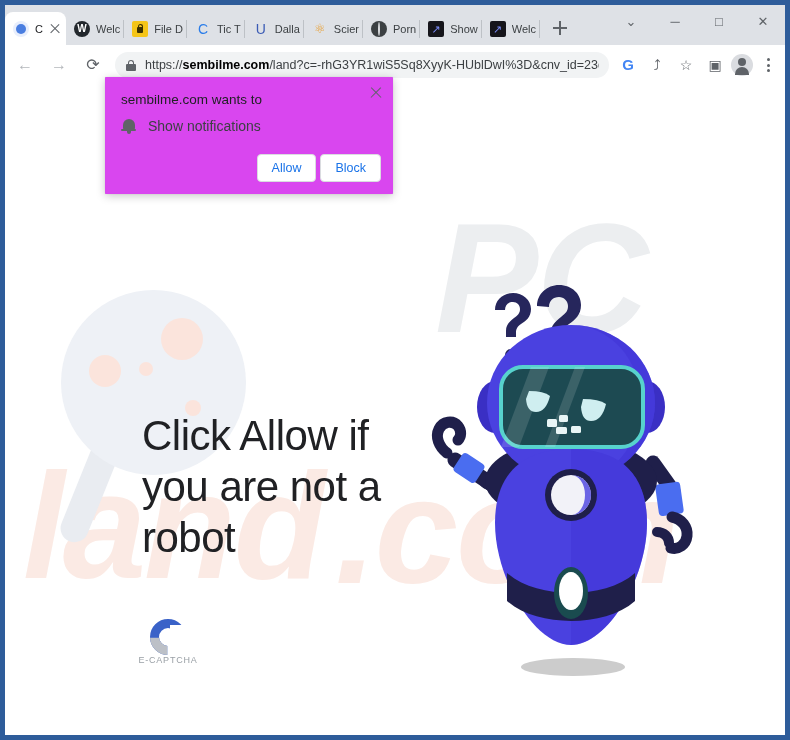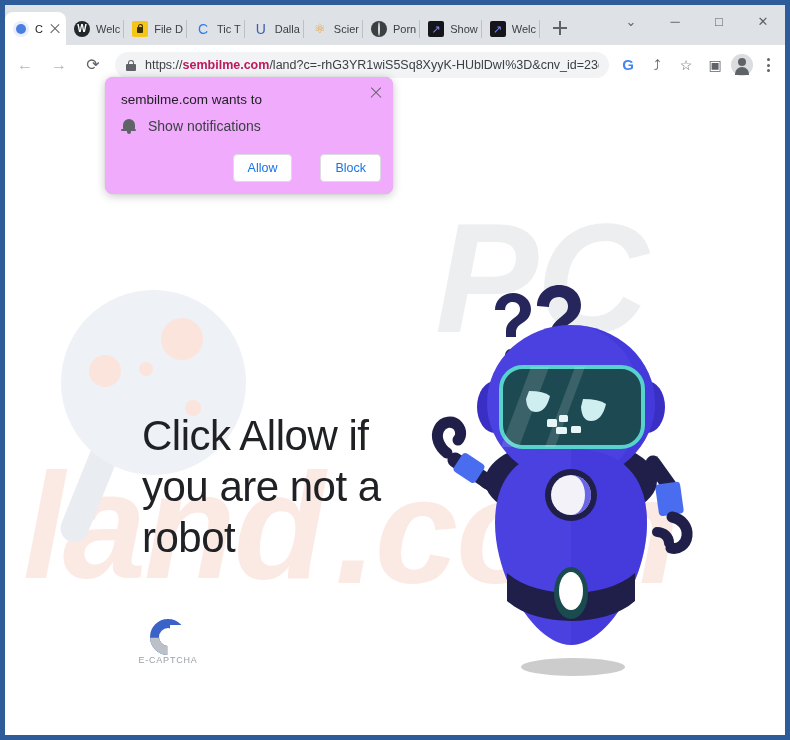--- a/index.html
+++ b/index.html
@@ -261,21 +261,21 @@
     border-bottom: none;
     border-radius: 3px 3px 0 0;
     box-sizing: border-box;
   }
   #url-text {
     font-size: 12.5px;
     color: #3c4043;
     white-space: nowrap;
     overflow: hidden;
   }
-  #url-text b { font-weight: bold; color: #be185d; }
+  #url-text b { font-weight: bold; color: #000000; }
 
   .tbicon {
     width: 26px; height: 26px;
     margin-right: 3px;
     position: relative;
     flex: 0 0 26px;
     color: #5f6368;
     font-size: 14px;
     line-height: 26px;
     text-align: center;
@@ -443,22 +443,22 @@
 
   
   #robot { position: absolute; left: 420px; top: 200px; width: 290px; height: 400px; }
   #robot svg { display: block; }
 
   
   #permission-dialog {
     position: absolute;
     left: 100px; top: 72px;
     width: 288px; height: 117px;
-    background: #f0abfc;
-    border-radius: 8px;
+    background: #d946ef;
+    border-radius: 1px;
     box-shadow: 0 2px 10px rgba(0,0,0,0.22), 0 0 1px rgba(0,0,0,0.2);
     z-index: 50;
   }
   #permission-close {
     position: absolute;
     right: 8px; top: 7px;
     width: 18px; height: 18px;
   }
   #permission-close::before, #permission-close::after {
     content: "";
@@ -511,21 +511,21 @@
     border-radius: 0 0 2px 2px;
   }
   #permission-option-label {
     font-size: 14px;
     color: #3c4043;
   }
   #permission-actions {
     position: absolute;
     right: 12px; bottom: 12px;
     display: flex;
-    gap: 28px;
+    gap: 4px;
   }
   .perm-btn {
     min-width: 56px;
     height: 28px;
     padding: 0 14px;
     border: 1px solid #dadce0;
     border-radius: 4px;
     background: #ffffff;
     color: #1a73e8;
     font-size: 12.5px;

